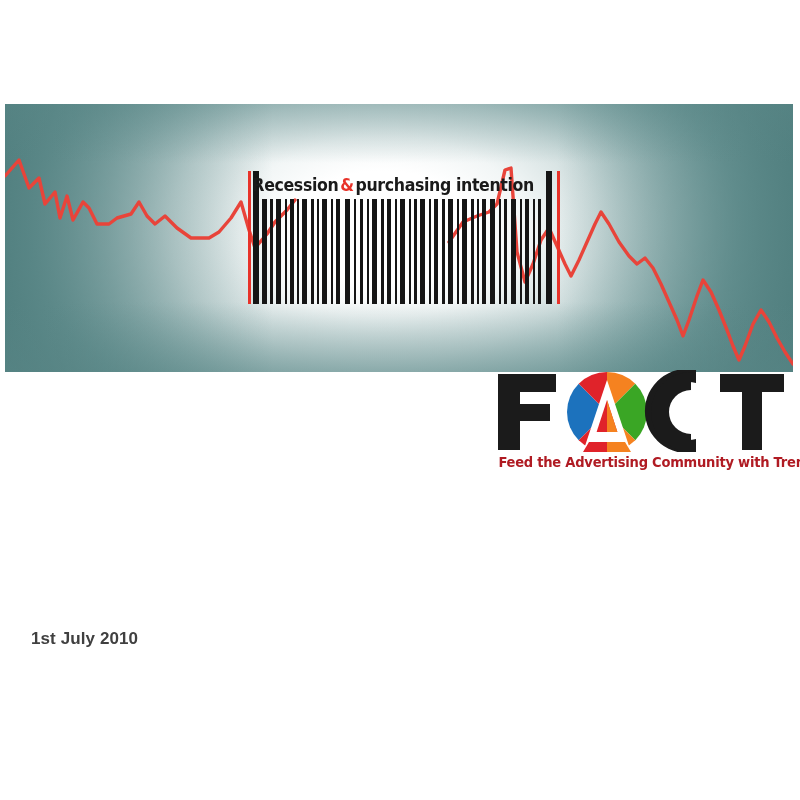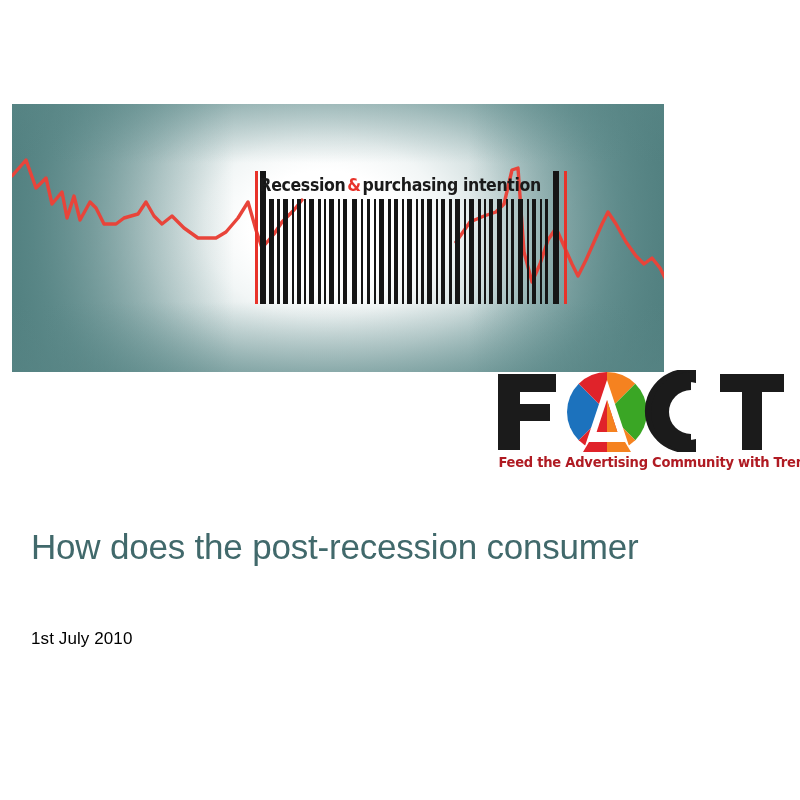--- a/index.html
+++ b/index.html
@@ -12,23 +12,23 @@
     height: 800px;
     position: relative;
     overflow: hidden;
     font-family: "Liberation Sans", sans-serif;
     -webkit-font-smoothing: antialiased;
   }
 
   
   .hero {
     position: absolute;
-    left: 12px;
+    left: 5px;
     top: 104px;
-    width: 652px;
+    width: 788px;
     height: 268px;
     overflow: hidden;
     background:
       radial-gradient(ellipse 58% 105% at 48% 46%,
         #ffffff 0%,
         #ffffff 20%,
         #f2f6f6 32%,
         #d3e0e0 47%,
         #a9c3c3 62%,
         #7fa6a6 78%,
@@ -159,22 +159,22 @@
     color: #41696b;
     letter-spacing: -0.2px;
   }
   .title-line { display: block; }
   .date {
     position: absolute;
     left: 31px;
     top: 629px;
     font-family: "Liberation Sans", sans-serif;
     font-size: 17px;
-    font-weight: 400;
-    color: #000000;
+    font-weight: 700;
+    color: #404040;
     letter-spacing: 0.1px;
     text-align: right;
   }
 </style>
 </head>
 <body>
 
 <div class="hero">
   <div class="hero-shade-l"></div>
   <div class="hero-shade-r"></div>
@@ -276,16 +276,15 @@
     <path d="M202 14 a29 29 0 1 0 0 56 l0 13 a42 42 0 1 1 0 -82 Z" fill="#1b1b1b" transform="translate(0,-1)"></path>
     <path d="M197 2 A40 40 0 1 0 197 82 L197 64 A22 22 0 1 1 197 20 Z" fill="#1b1b1b"></path>
 
     <path d="M226 4 H290 V22 H268 V80 H248 V22 H226 Z" fill="#1b1b1b"></path>
   </svg>
 
   <div class="logo-tagline">Feed the Advertising Community with Trends</div>
 </div>
 
 <div class="title">
-  <span class="title-line">How does the post-recession consumer</span>
 </div>
 
 <div class="date">1st July 2010</div>
 
 </body></html>

